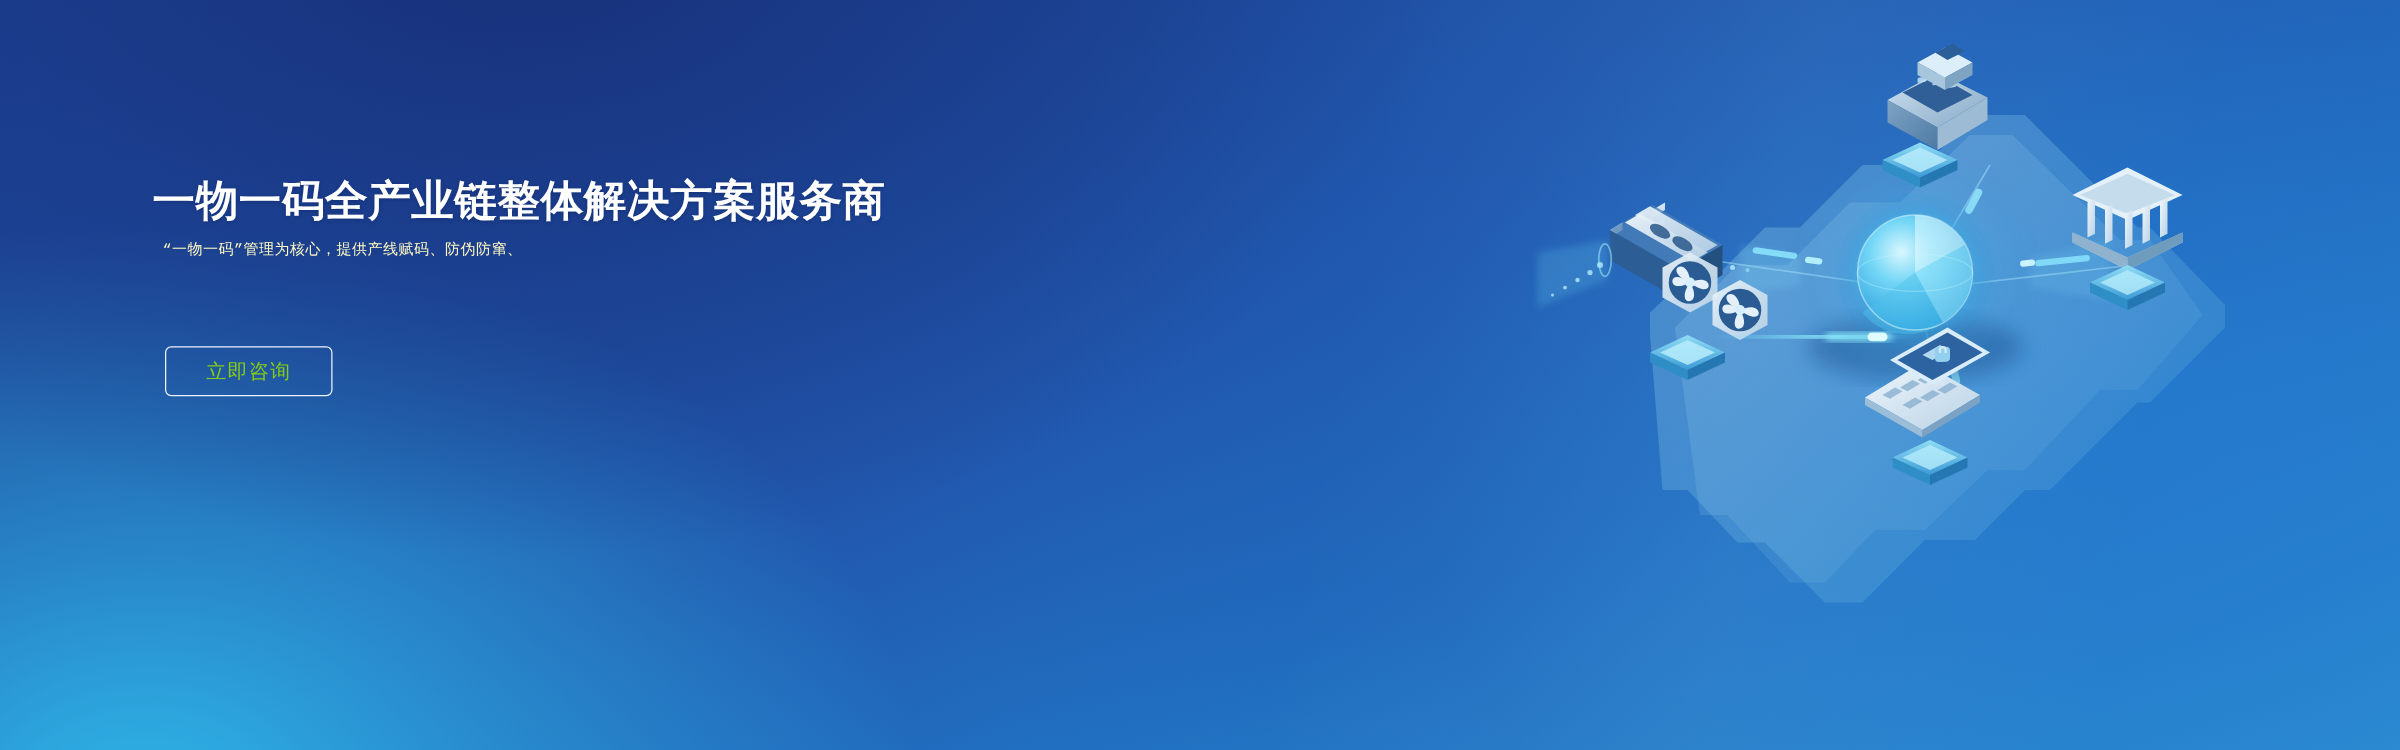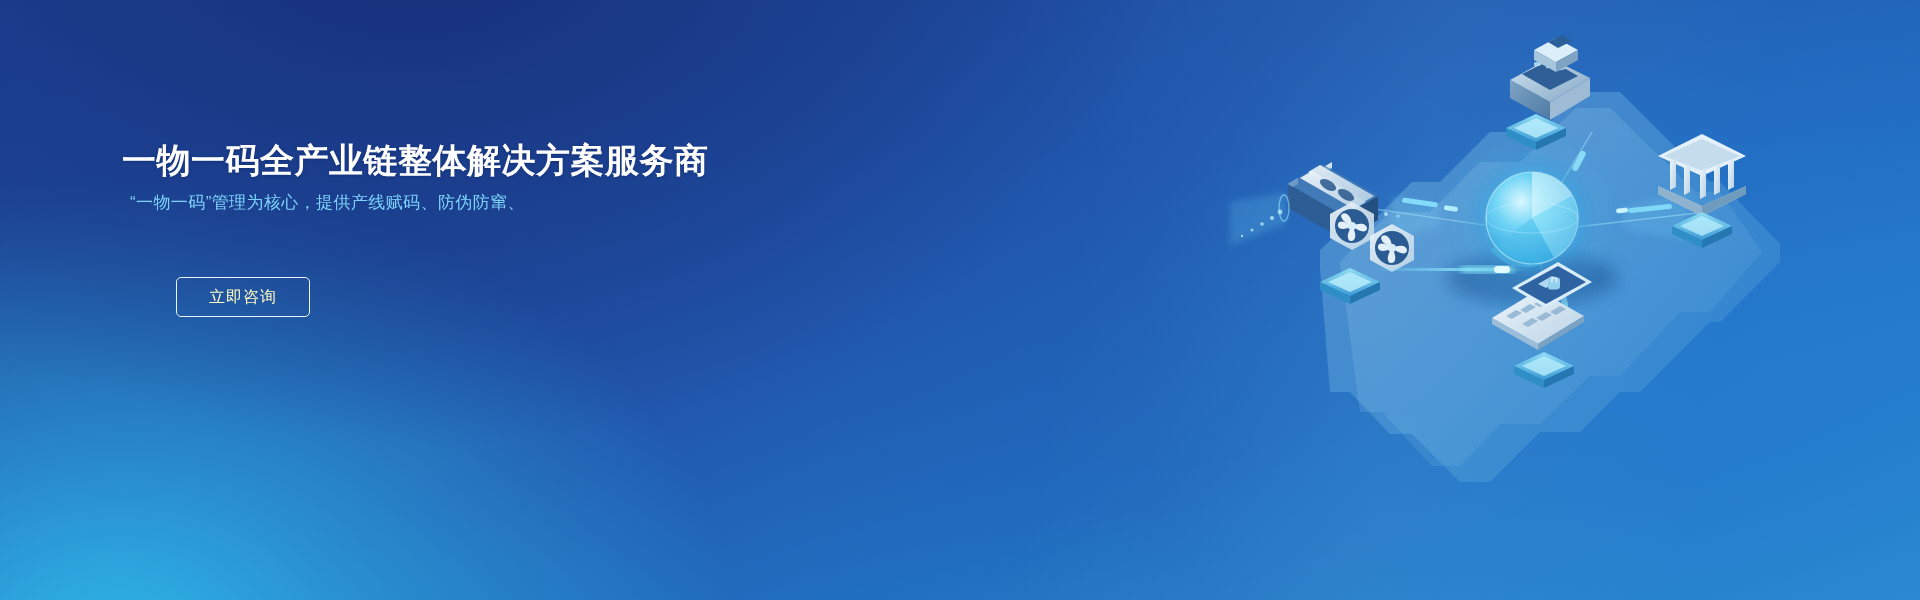--- a/index.html
+++ b/index.html
@@ -45,42 +45,43 @@
     font-size:34px;
     font-weight:bold;
     color:#ffffff;
     letter-spacing:0.5px;
     white-space:nowrap;
     text-shadow:0 1px 3px rgba(8,30,80,0.35);
   }
   .sub {
     position:absolute;
     left:8px;
-    font-size:17px;
-    color:#7dd3fc;
+    font-size:12px;
+    color:#fef9c3;
     letter-spacing:0.4px;
     white-space:nowrap;
     font-weight:normal;
+    font-family:Liberation Mono, monospace;
   }
   .sub-1 { top:191px; }
   .sub-2 { top:225px; }
 
   .cta {
     position:absolute;
     left:10px; top:277px;
     width:134px; height:40px;
     border:1px solid rgba(255,255,255,0.92);
     border-radius:5px;
     background:transparent;
-    color:#fef9c3;
+    color:#84cc16;
     font-size:16px;
     letter-spacing:1px;
     font-family:"Liberation Sans","DejaVu Sans",sans-serif;
     cursor:pointer;
-    display:flex; align-items:center; justify-content:center;margin-left:44px;
+    display:flex; align-items:center; justify-content:center;
   }
 
   
   .illustration {
     position:absolute;
     right:0; top:0;
     width:900px; height:600px;
     pointer-events:none;
   }
   .illustration svg { display:block; width:900px; height:600px; }

